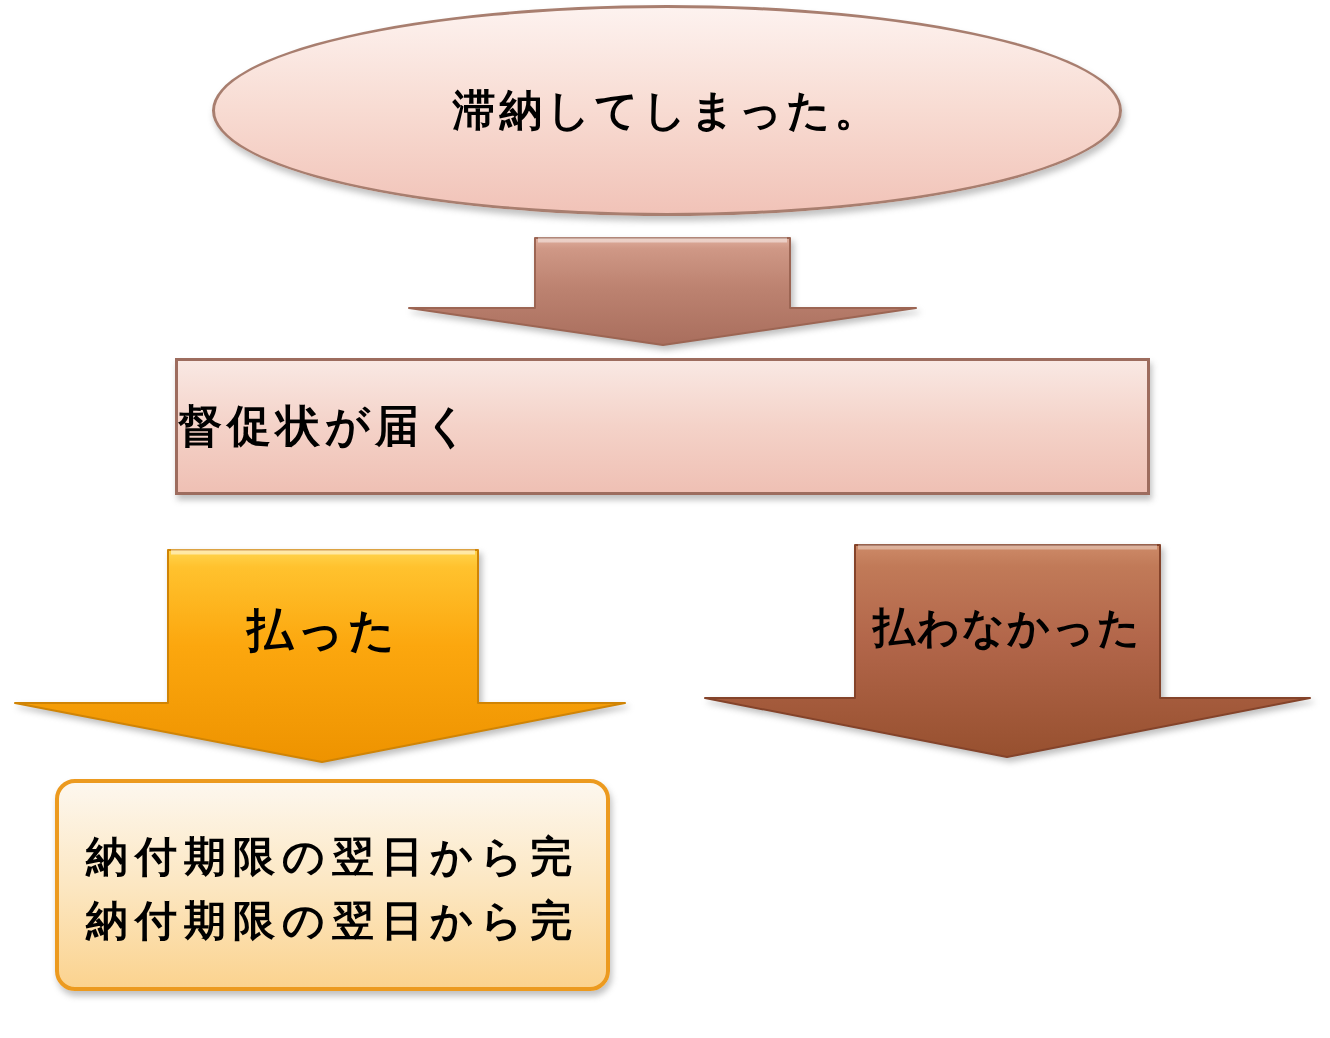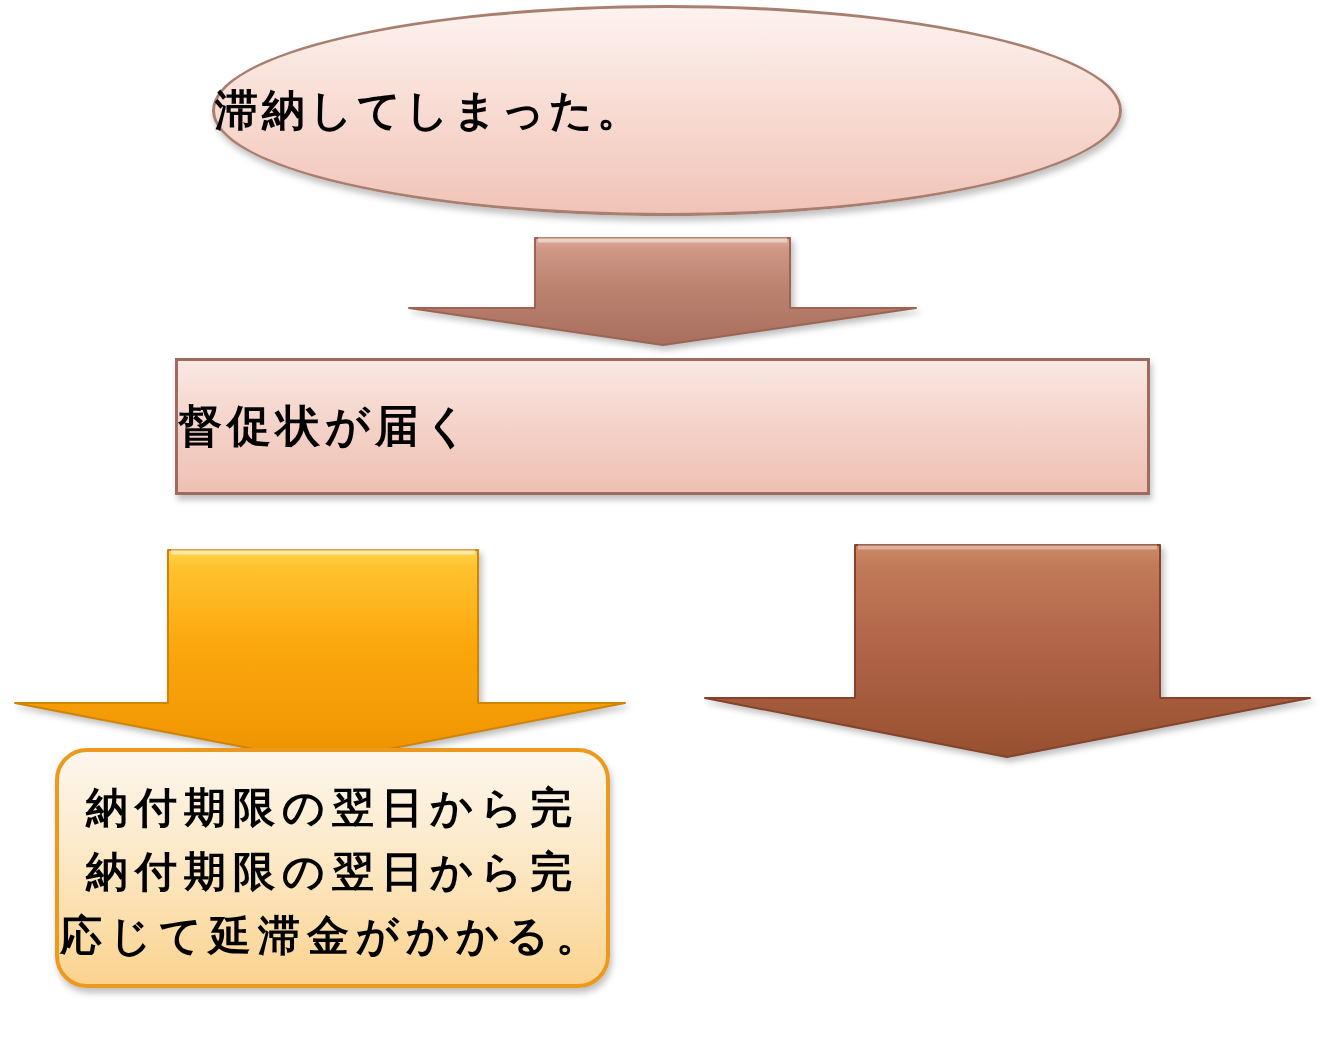--- a/index.html
+++ b/index.html
@@ -25,21 +25,21 @@
 
   
   .start-ellipse {
     position: absolute;
     left: 212px; top: 5px;
     width: 910px; height: 211px;
     border-radius: 50%;
     border: 3px solid #a87e6f;
     background: linear-gradient(180deg, #fdf2ef 0%, #f8dcd3 48%, #f1c3b8 100%);
     box-shadow: 2px 5px 6px rgba(120,120,120,0.45);
-    display: flex; align-items: center; justify-content: flex-start;
+    display: flex; align-items: center; justify-content: center;
     box-sizing: border-box;
   }
   .start-ellipse .shape-label { font-size: 43px; letter-spacing: 4px; }
 
   
   .notice-box {
     position: absolute;
     left: 175px; top: 358px;
     width: 975px; height: 137px;
     border: 3px solid #9d6c5e;
@@ -68,24 +68,24 @@
   .unpaid-label {
     position: absolute;
     left: 855px; top: 598px; width: 305px; height: 60px;
     display: flex; align-items: center; justify-content: center;
     font-size: 42px; letter-spacing: 2px;
   }
 
   
   .latefee-box {
     position: absolute;
-    left: 55px; top: 748px;
-    width: 555px; height: 240px;
+    left: 55px; top: 779px;
+    width: 555px; height: 212px;
     border: 4px solid #ec9a1f;
-    border-radius: 32px;
+    border-radius: 20px;
     background: linear-gradient(180deg, #fdf7ee 0%, #fce7c2 50%, #fbd38f 100%);
     box-shadow: 2px 5px 6px rgba(120,120,120,0.45);
     display: flex; flex-direction: column; align-items: center; justify-content: center;
     padding-top: 8px;
     box-sizing: border-box;
   }
   .latefee-box .result-line {
     font-weight: bold;
     font-size: 42px;
     letter-spacing: 7px;
@@ -136,34 +136,35 @@
       <linearGradient id="g-orange" x1="0" y1="0" x2="0" y2="1">
         <stop offset="0%" stop-color="#ffd54f"></stop>
         <stop offset="8%" stop-color="#ffc22e"></stop>
         <stop offset="45%" stop-color="#fca70e"></stop>
         <stop offset="100%" stop-color="#ee9300"></stop>
       </linearGradient>
     </defs>
     <polygon points="163,10 473,10 473,163 620,163 317,222 10,163 163,163" fill="url(#g-orange)" stroke="#d08405" stroke-width="2" stroke-linejoin="round"></polygon>
     <polyline points="166,12 470,12" fill="none" stroke="rgba(255,255,255,0.5)" stroke-width="5"></polyline>
   </svg>
+  <div class="shape-label paid-label">払った</div>
 
   <svg class="arrow-svg unpaid-svg" viewBox="0 0 625 232">
     <defs>
       <linearGradient id="g-brown" x1="0" y1="0" x2="0" y2="1">
         <stop offset="0%" stop-color="#cd8a68"></stop>
         <stop offset="10%" stop-color="#c17a58"></stop>
         <stop offset="45%" stop-color="#b2664a"></stop>
         <stop offset="100%" stop-color="#97502f"></stop>
       </linearGradient>
     </defs>
     <polygon points="160,10 465,10 465,163 615,163 312,222 10,163 160,163" fill="url(#g-brown)" stroke="#84432a" stroke-width="2" stroke-linejoin="round"></polygon>
     <polyline points="163,12 462,12" fill="none" stroke="rgba(255,255,255,0.35)" stroke-width="5"></polyline>
   </svg>
+  <div class="shape-label unpaid-label">払わなかった</div>
 
   <div class="latefee-box">
     <div class="result-line">納付期限の翌日から完</div>
     <div class="result-line">納付期限の翌日から完</div>
-    <div class="result-line">応じて延滞金がかかる。</div>
   </div>
 
 
 </div>
 
 </body></html>

